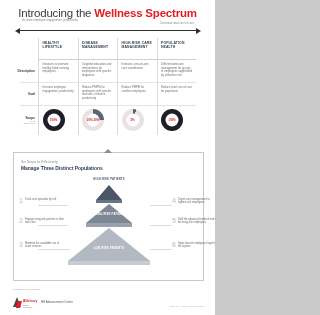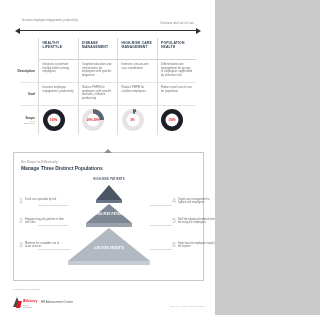--- a/index.html
+++ b/index.html
@@ -153,20 +153,23 @@
   .foot-txt{font-size:2.9px;color:#555;}
   .foot-right{
     position:absolute;right:10px;top:305px;font-size:2.2px;color:#b5b5b5;
   }
 </style>
 </head>
 <body>
 
 <div class="page">
 
+  <div class="title">
+    <span class="pre">Introducing the </span><span class="hl">Wellness Spectrum</span>
+  </div>
 
   <div class="axis-wrap">
     <div class="axis-lbl left">Increase employee engagement, productivity</div>
     <div class="axis-lbl right">Decrease total cost of care</div>
     <div class="axis-line"></div>
   </div>
 
   <div class="table">
 
     <div class="rowlabel"></div>

